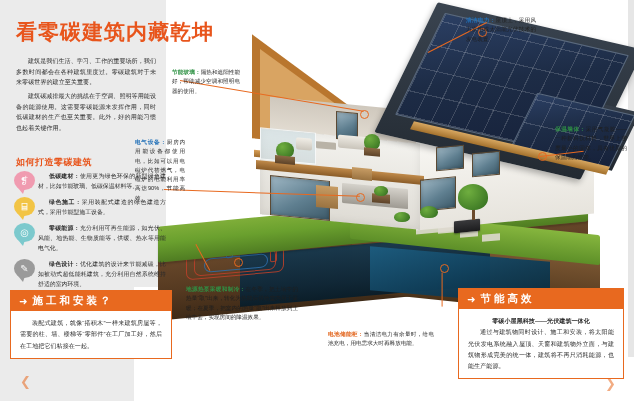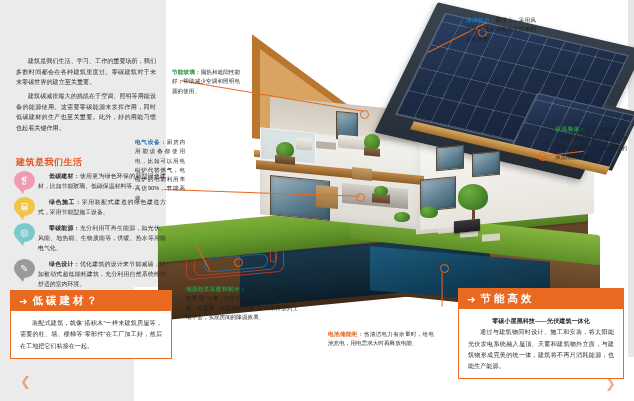--- a/index.html
+++ b/index.html
@@ -316,27 +316,28 @@
     <div class="dotmark" style="left:418px;top:144px;"></div>
     <div class="lead" style="left:420px;top:148px;width:44px;transform:rotate(-7deg);"></div>
 
     <div class="dotmark" style="left:114px;top:250px;"></div>
     <div class="lead" style="left:90px;top:262px;width:30px;transform:rotate(-118deg);"></div>
 
     <div class="dotmark" style="left:320px;top:256px;"></div>
     <div class="lead" style="left:322px;top:264px;width:34px;transform:rotate(90deg);"></div>
   </div>
 
+  <div class="title">看零碳建筑内藏乾坤</div>
 
   <div class="lede">
     <p>建筑是我们生活、学习、工作的重要场所，我们多数时间都会在各种建筑里度过。零碳建筑对于未来零碳世界的建立至关重要。</p>
     <p>建筑碳减排最大的挑战在于空调、照明等用能设备的能源使用。这需要零碳能源来发挥作用，同时低碳建材的生产也至关重要。此外，好的用能习惯也起着关键作用。</p>
   </div>
 
-  <div class="side-head">建筑是我们生活</div>
+  <div class="side-head">如何打造零碳建筑</div>
 
   <div class="side-list">
     <div class="side-item">
       <span class="bub" style="background:#f09bb0;color:#f09bb0;">
         <span class="glyph">❡</span>
       </span>
       <span class="side-txt"><b>低碳建材：</b>使用更为绿色环保的新型绿色建材，比如节能玻璃、低碳保温材料等。</span>
     </div>
     <div class="side-item">
       <span class="bub" style="background:#f2c445;color:#f2c445;">
@@ -378,21 +379,21 @@
     <div class="co-t"><span class="co-h" style="color:#2f9245">地源热泵采暖和制冷：</span>在冬季，把土壤中的热量“取”出来，转化为热能后供给室内用于采暖；在夏季，把室内的热量“取”出来释放到土壤中去，实现房间的降温效果。</div>
   </div>
 
   <div class="co" style="left:328px;top:330px;width:106px;">
     <div class="co-t"><span class="co-h" style="color:#e2631a">电池储能柜：</span>当清洁电力有余量时，给电池充电，用电需求大时再释放电能。</div>
   </div>
 
   <div class="box" id="box-left">
     <div class="box-hd">
       <span class="arrow">➜</span>
-      <span>低碳建材？</span>
+      <span>施工和安装？</span>
     </div>
     <div class="box-bd">
       <p>装配式建筑，就像“搭积木”一样来建筑房屋等，需要的柱、墙、楼梯等“零部件”在工厂加工好，然后在工地把它们粘接在一起。</p>
     </div>
   </div>
 
   <div class="box" id="box-right">
     <div class="box-hd">
       <span class="arrow">➜</span>
       <span>节能高效</span>

